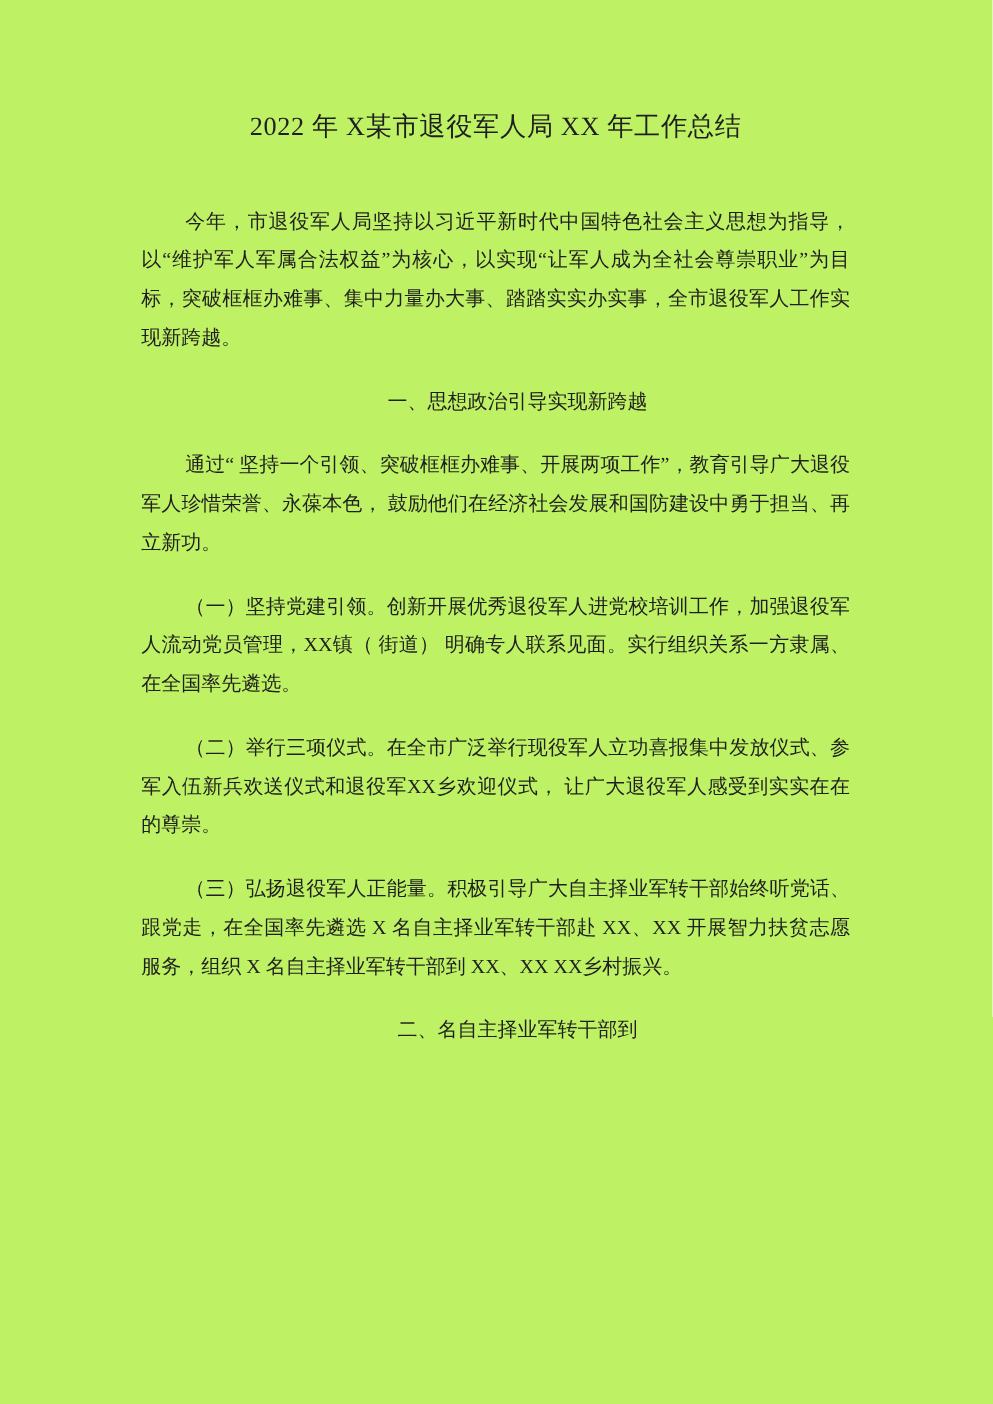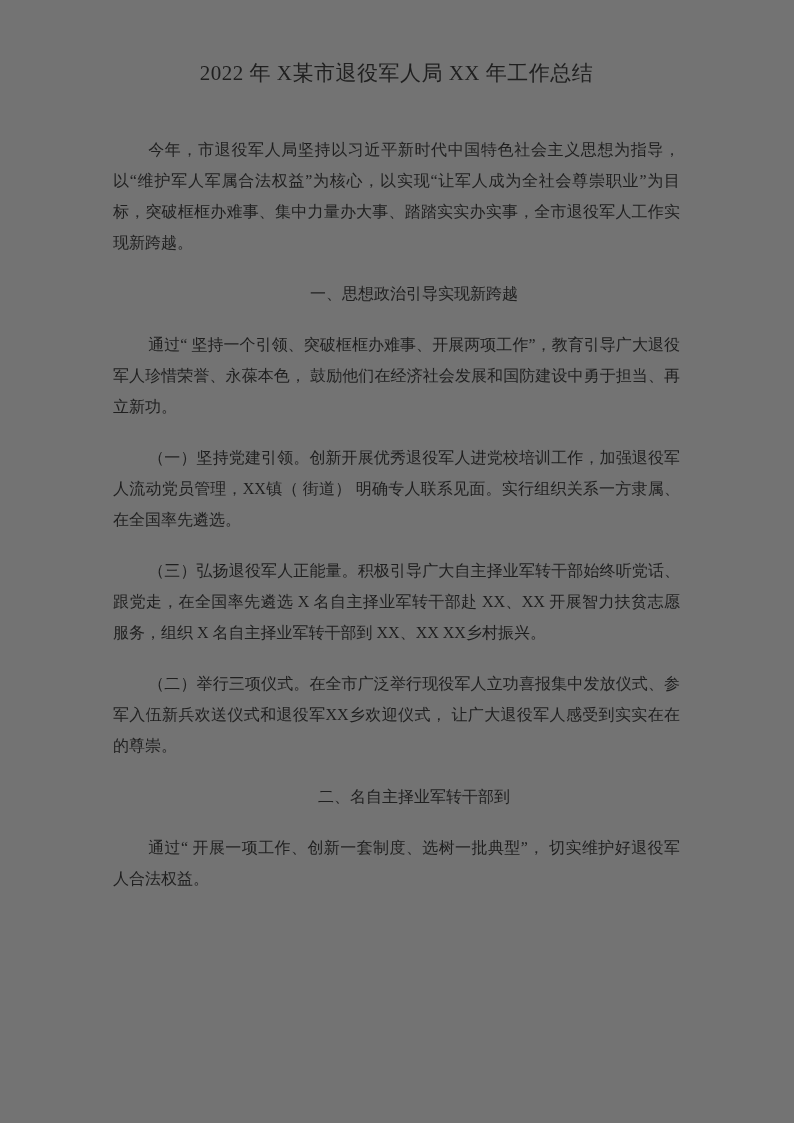--- a/index.html
+++ b/index.html
@@ -5,23 +5,23 @@
   html, body {
     margin: 0;
     padding: 0;
     background: #ffffff;
   }
   .page {
     position: relative;
     width: 794px;
     height: 1123px;
     margin: 0 auto;
-    background: #737373;
+    background: #bef264;
     box-sizing: border-box;
-    padding: 60px 114px 0 113px;
+    padding: 88px 114px 0 113px;
     overflow: hidden;
     font-family: "Liberation Serif", "DejaVu Serif", serif;
     color: #1f1f1f;
   }
   .doc-title {
     margin: 0 0 36px 0;
     font-size: 21px;
     line-height: 26px;
     font-weight: normal;
     text-align: center;
@@ -50,21 +50,20 @@
   <h1 class="doc-title">2022 年 X某市退役军人局 XX 年工作总结</h1>
 
   <p class="para first">今年，市退役军人局坚持以习近平新时代中国特色社会主义思想为指导，以“维护军人军属合法权益”为核心，以实现“让军人成为全社会尊崇职业”为目标，突破框框办难事、集中力量办大事、踏踏实实办实事，全市退役军人工作实现新跨越。</p>
 
   <p class="heading">一、思想政治引导实现新跨越</p>
 
   <p class="para">通过“ 坚持一个引领、突破框框办难事、开展两项工作”，教育引导广大退役军人珍惜荣誉、永葆本色， 鼓励他们在经济社会发展和国防建设中勇于担当、再立新功。</p>
 
   <p class="para">（一）坚持党建引领。创新开展优秀退役军人进党校培训工作，加强退役军人流动党员管理，XX镇（ 街道） 明确专人联系见面。实行组织关系一方隶属、在全国率先遴选。</p>
 
+  <p class="para">（二）举行三项仪式。在全市广泛举行现役军人立功喜报集中发放仪式、参军入伍新兵欢送仪式和退役军XX乡欢迎仪式， 让广大退役军人感受到实实在在的尊崇。</p>
+
   <p class="para">（三）弘扬退役军人正能量。积极引导广大自主择业军转干部始终听党话、跟党走，在全国率先遴选 X 名自主择业军转干部赴 XX、XX 开展智力扶贫志愿服务，组织 X 名自主择业军转干部到 XX、XX XX乡村振兴。</p>
-
-  <p class="para">（二）举行三项仪式。在全市广泛举行现役军人立功喜报集中发放仪式、参军入伍新兵欢送仪式和退役军XX乡欢迎仪式， 让广大退役军人感受到实实在在的尊崇。</p>
 
   <p class="heading">二、名自主择业军转干部到</p>
 
-  <p class="para">通过“ 开展一项工作、创新一套制度、选树一批典型”， 切实维护好退役军人合法权益。</p>
 
 </div>
 
 </body></html>

